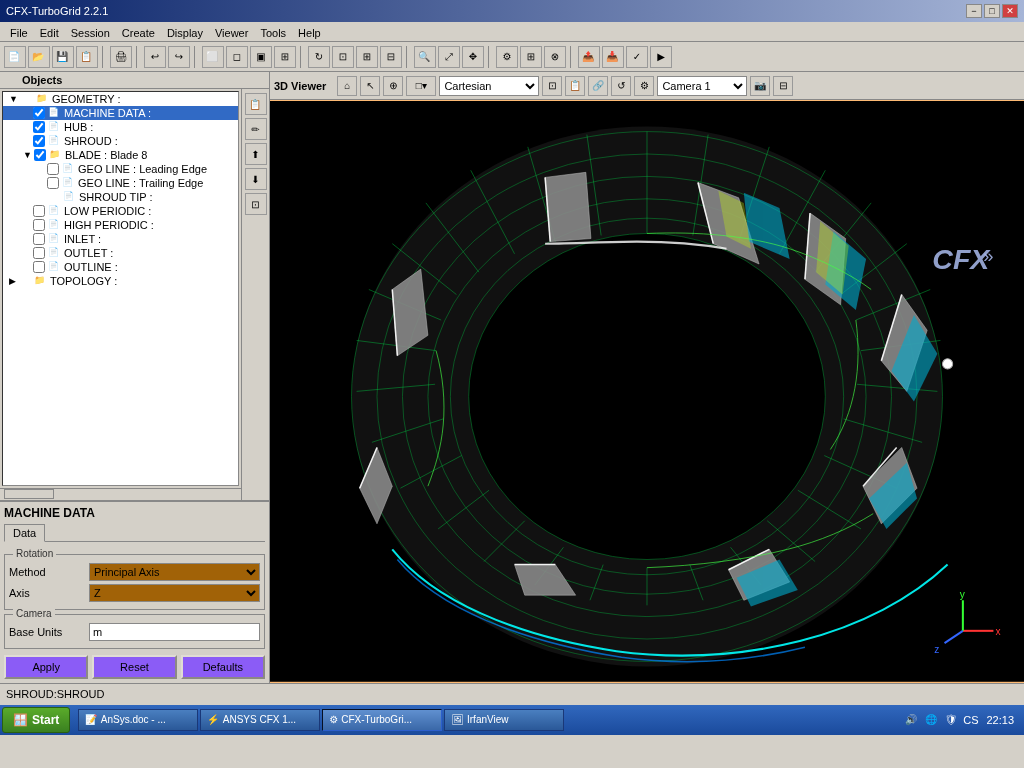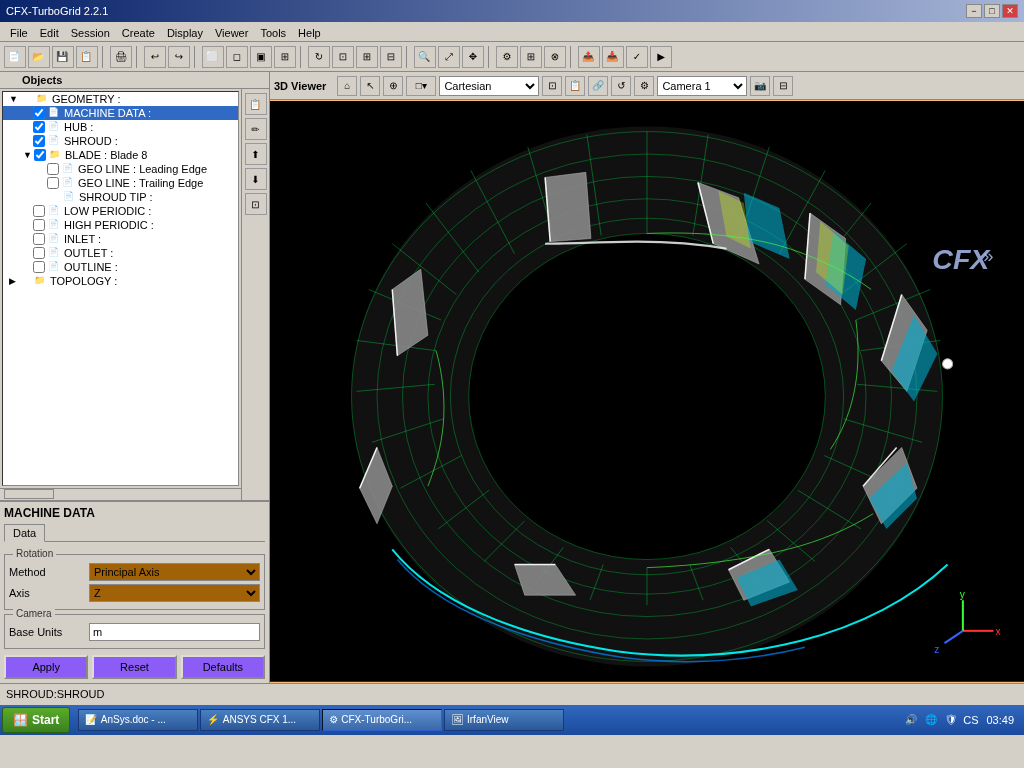--- a/index.html
+++ b/index.html
@@ -736,15 +736,15 @@
   <div class="taskbar-item">
     <span style="margin-right:3px;">🖼</span>
     <span>IrfanView</span>
   </div>
 
   <div class="taskbar-right">
     <div class="sys-tray-icon">🔊</div>
     <div class="sys-tray-icon">🌐</div>
     <div class="sys-tray-icon">🛡</div>
     <span>CS</span>
-    <span class="clock">03:49</span>
+    <span class="clock">22:13</span>
   </div>
 </div>
 
 </body></html>

